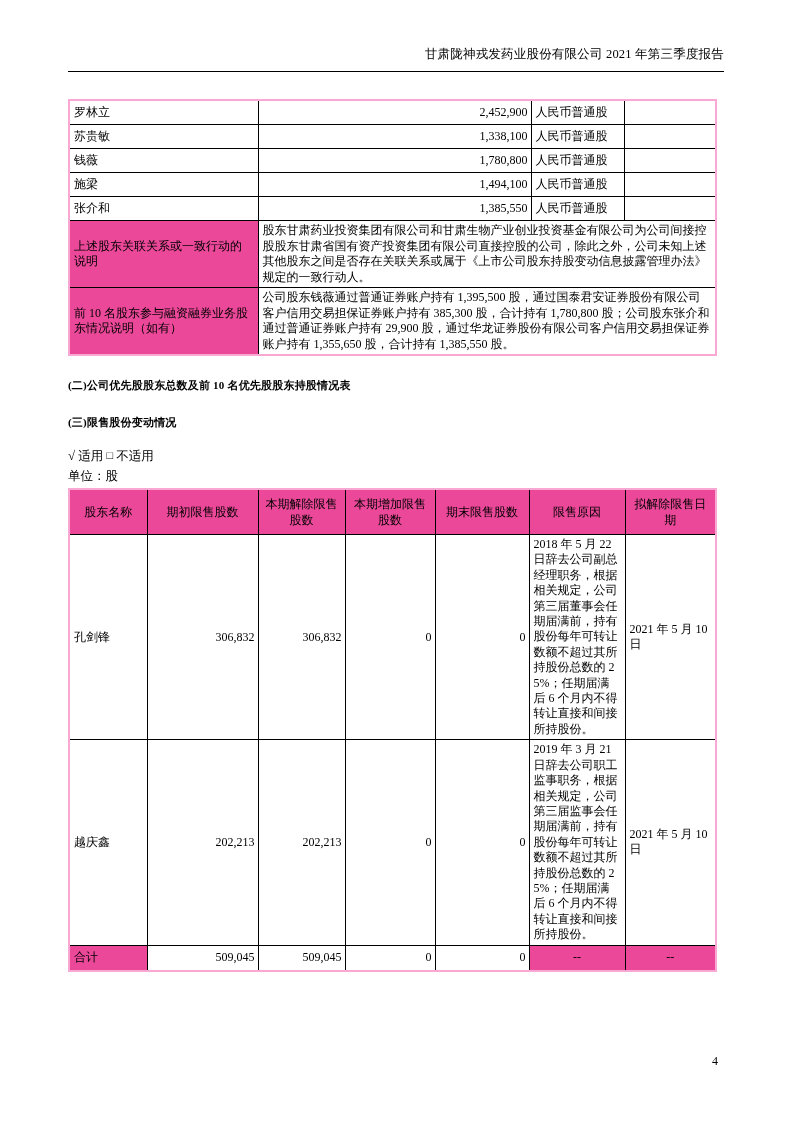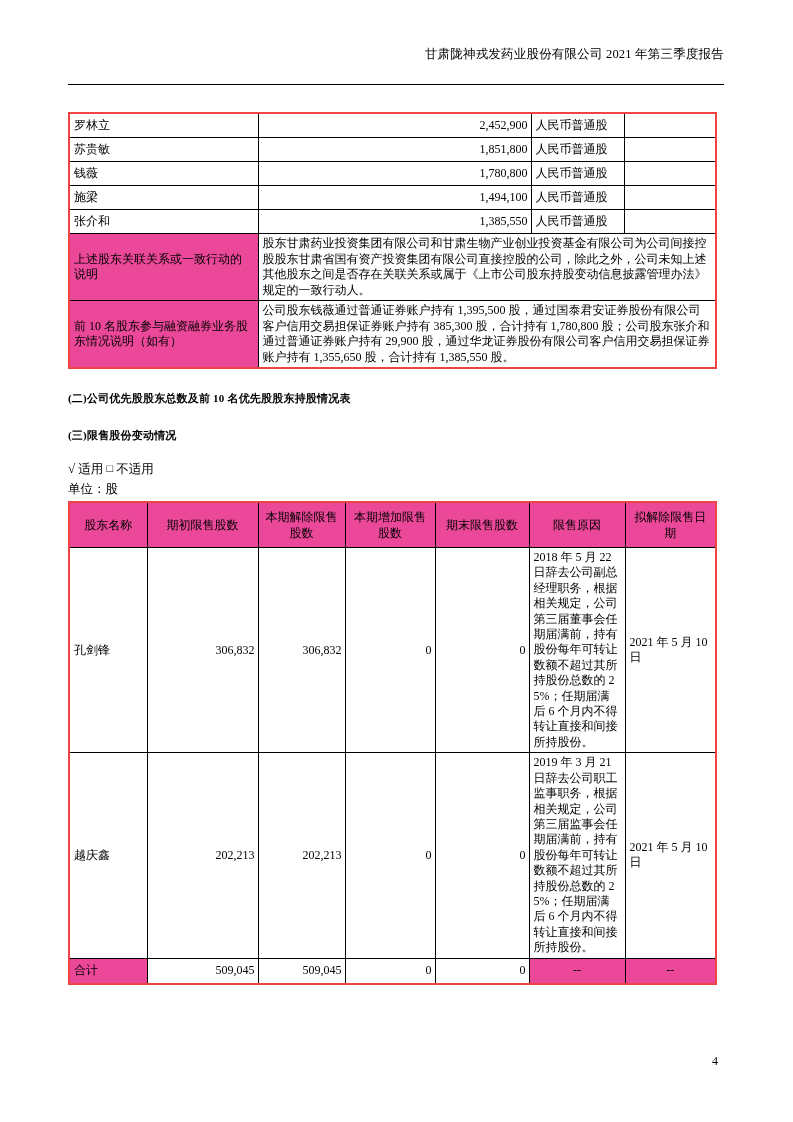--- a/index.html
+++ b/index.html
@@ -4,23 +4,23 @@
 <style>
   html,body{margin:0;padding:0;}
   body{
     width:793px;height:1122px;position:relative;background:#ffffff;color:#000;
     font-family:"Liberation Serif","DejaVu Serif",serif;
     -webkit-font-smoothing:antialiased;
   }
   .page{padding:46px 69px 0 68px;}
   .doc-header{
     text-align:right;font-size:12.5px;letter-spacing:0.2px;
-    padding-bottom:21px;border-bottom:1.6px solid #000;
+    padding-bottom:8px;border-bottom:1.6px solid #000;
   }
-  table{border-collapse:collapse;table-layout:fixed;width:647px;font-size:12px;border:2px solid #ef4444;padding-left:16px;}
+  table{border-collapse:collapse;table-layout:fixed;width:647px;font-size:12px;border:2px solid #f9a8d4;padding-left:16px;}
   td,th{border:1px solid #000;padding:1px 4px;vertical-align:middle;overflow:hidden;word-break:break-all;}
   th{font-weight:normal;text-align:center;}
   .gray{background:#ec4899;}
   .num{text-align:right;padding-right:3px;}
   .ctr{text-align:center;}
   .t1{margin-top:27px;}
   .t1 .r-sh td{height:21px;}
   .t1 .wrap{line-height:15.5px;padding:2px 4px;}
   .sec-heading{font-size:11px;font-weight:bold;margin:22px 0 0 0;letter-spacing:0.2px;}
   .sec-heading.h3{}
@@ -53,21 +53,21 @@
       </colgroup>
     <tbody>
       <tr class="r-sh">
         <td>罗林立</td>
         <td class="num">2,452,900</td>
         <td>人民币普通股</td>
         <td></td>
       </tr>
       <tr class="r-sh">
         <td>苏贵敏</td>
-        <td class="num">1,851,800</td>
+        <td class="num">1,338,100</td>
         <td>人民币普通股</td>
         <td></td>
       </tr>
       <tr class="r-sh">
         <td>钱薇</td>
         <td class="num">1,780,800</td>
         <td>人民币普通股</td>
         <td></td>
       </tr>
       <tr class="r-sh">

